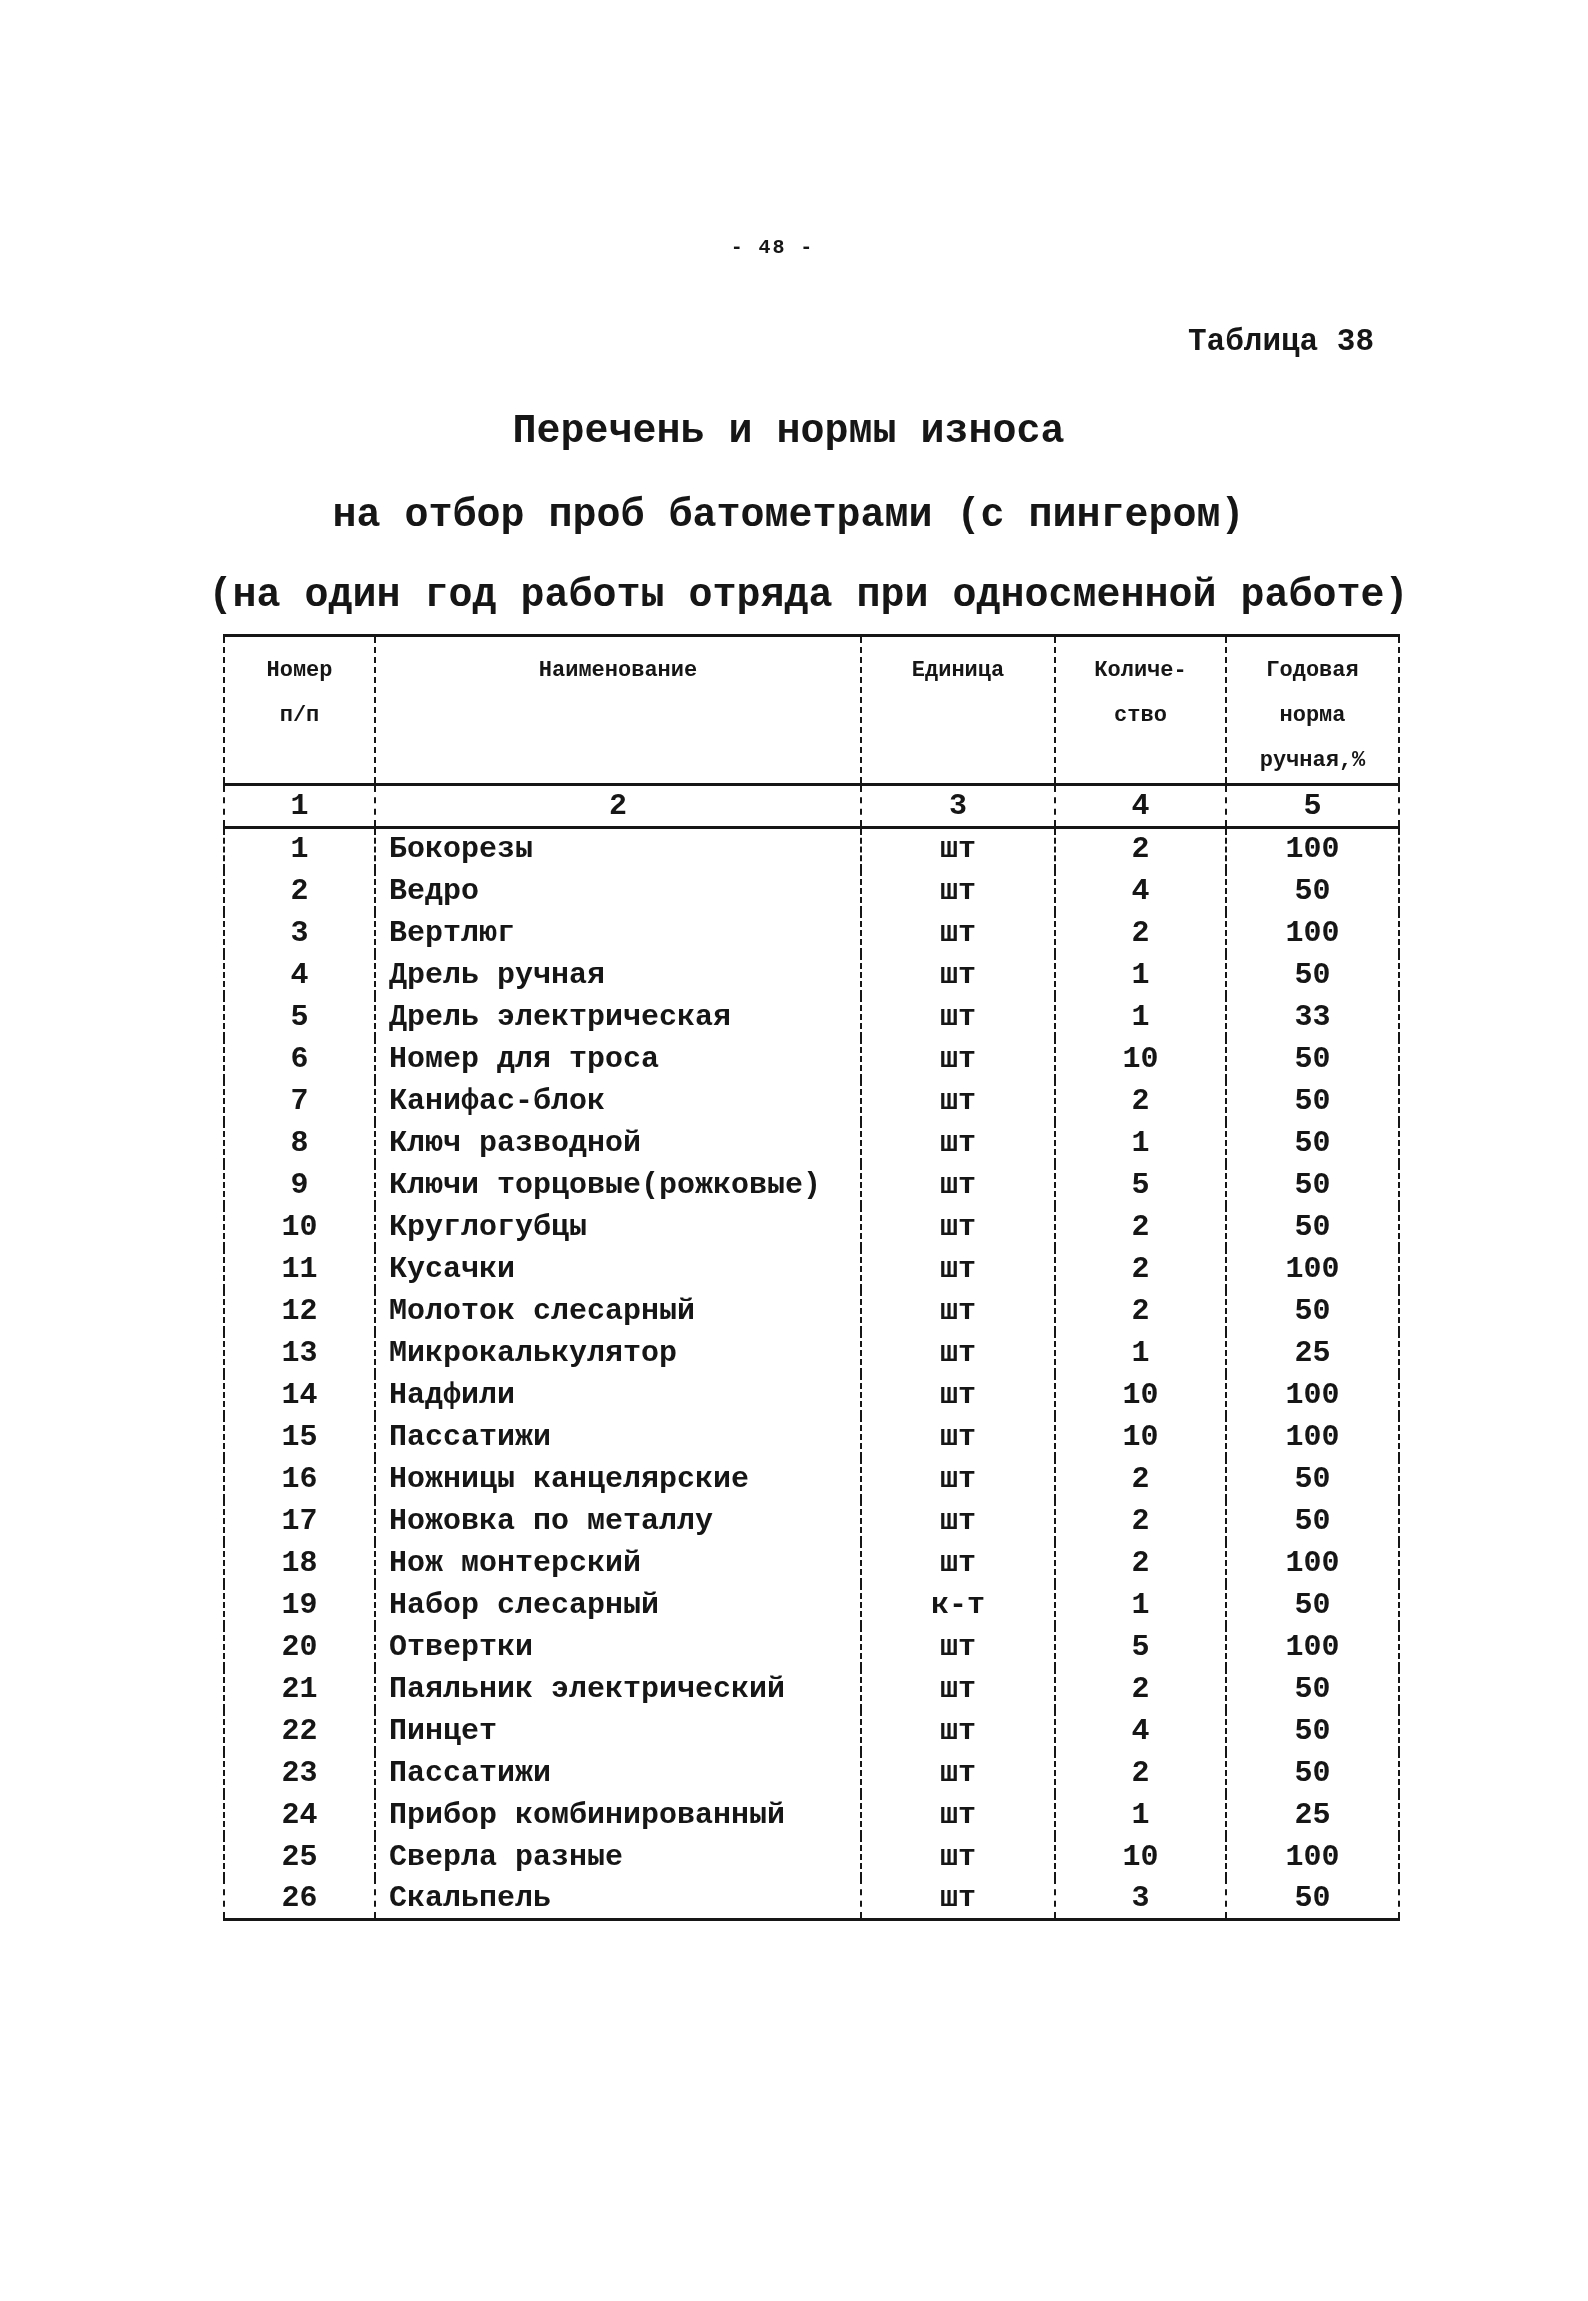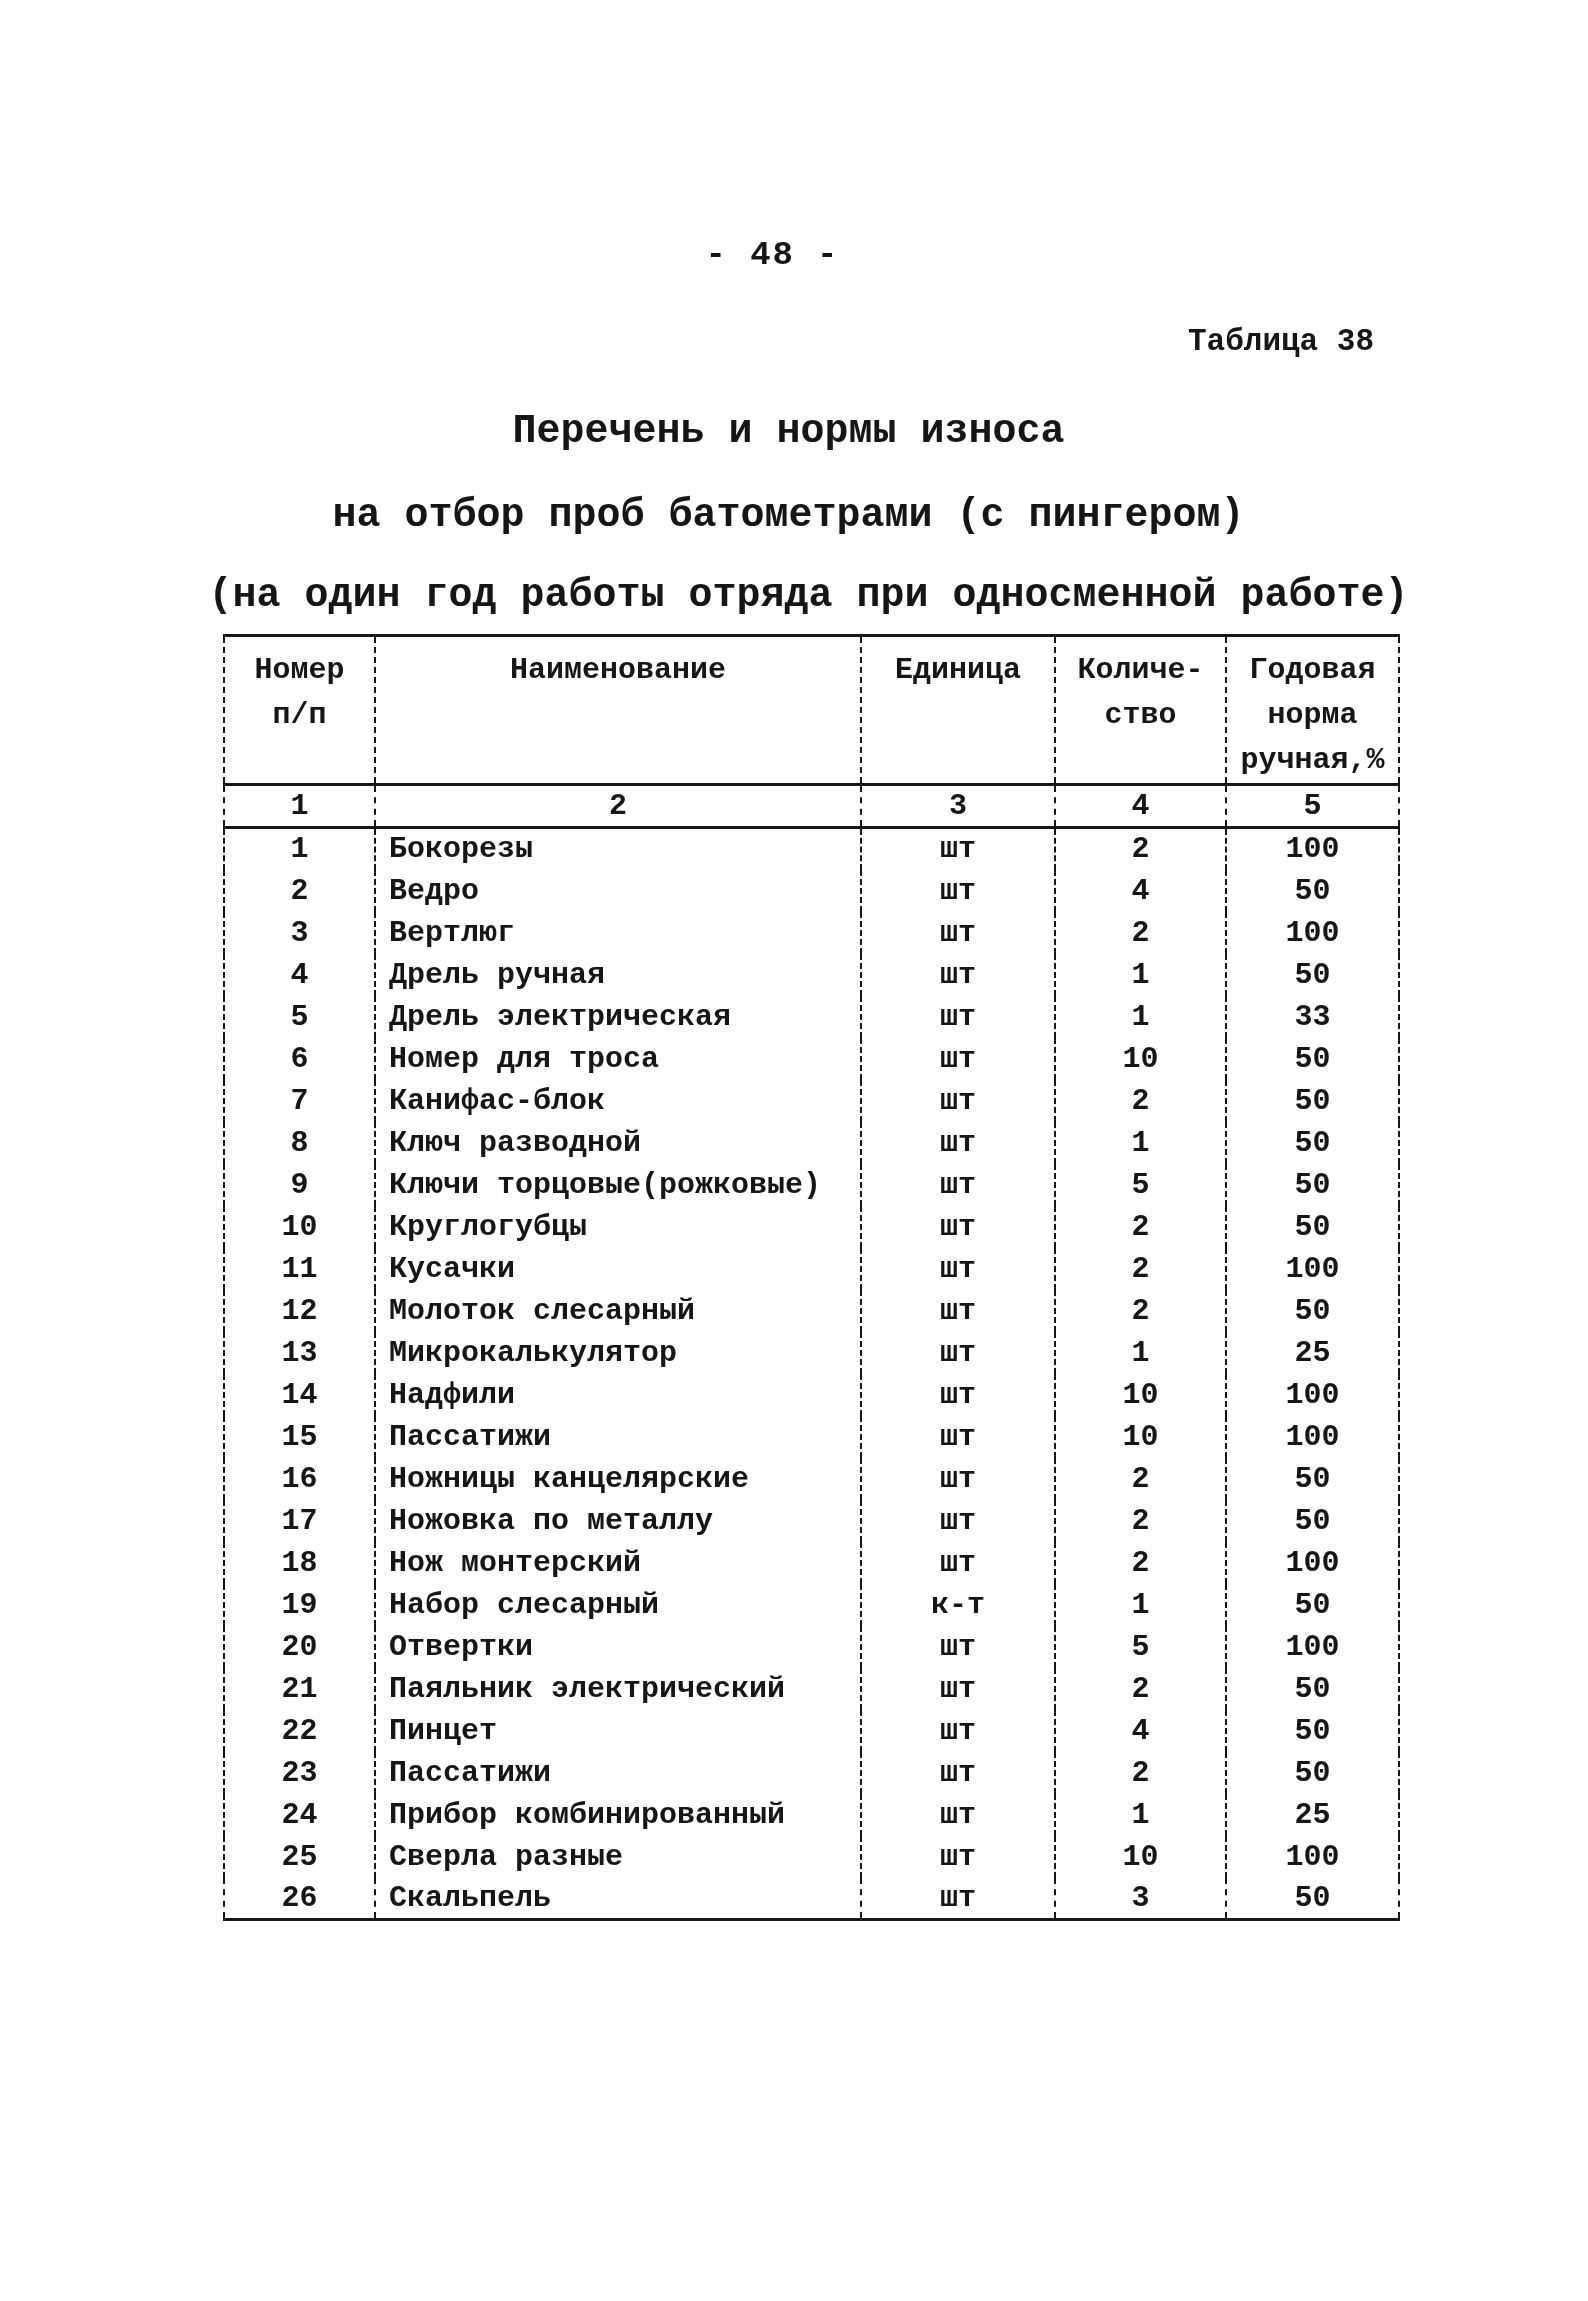--- a/index.html
+++ b/index.html
@@ -11,21 +11,21 @@
     font-weight: 700;
     color: #161616;
   }
   .page {
     position: absolute; inset: 0;
     background: #ffffff;
   }
   .pagenum {
     position: absolute; top: 236px; left: 0; width: 1545px;
     text-align: center;
-    font-size: 34px; letter-spacing: 1.9px;
+    font-size: 20px; letter-spacing: 1.9px;
   }
   .tablelabel {
     position: absolute; top: 324px; left: 1188px;
     font-size: 31px;
   }
   .titleline {
     position: absolute; left: 0; width: 1577px;
     text-align: center;
     font-size: 40px;
   }
@@ -55,21 +55,21 @@
     text-align: center;
   }
   table.inv th:last-child, table.inv td:last-child {
     border-right: 2.8px dashed #161616;
   }
   tr.hdr th {
     height: 146px;
     vertical-align: top;
     padding-top: 11px;
     border-bottom: 3.7px solid #161616;
-    font-size: 30px;
+    font-size: 22px;
   }
   tr.hdr th div { line-height: 45px; }
   tr.nums td {
     height: 43px;
     border-bottom: 3.7px solid #161616;
     vertical-align: middle;
   }
   tbody.data td {
     height: 42px;
     vertical-align: middle;

